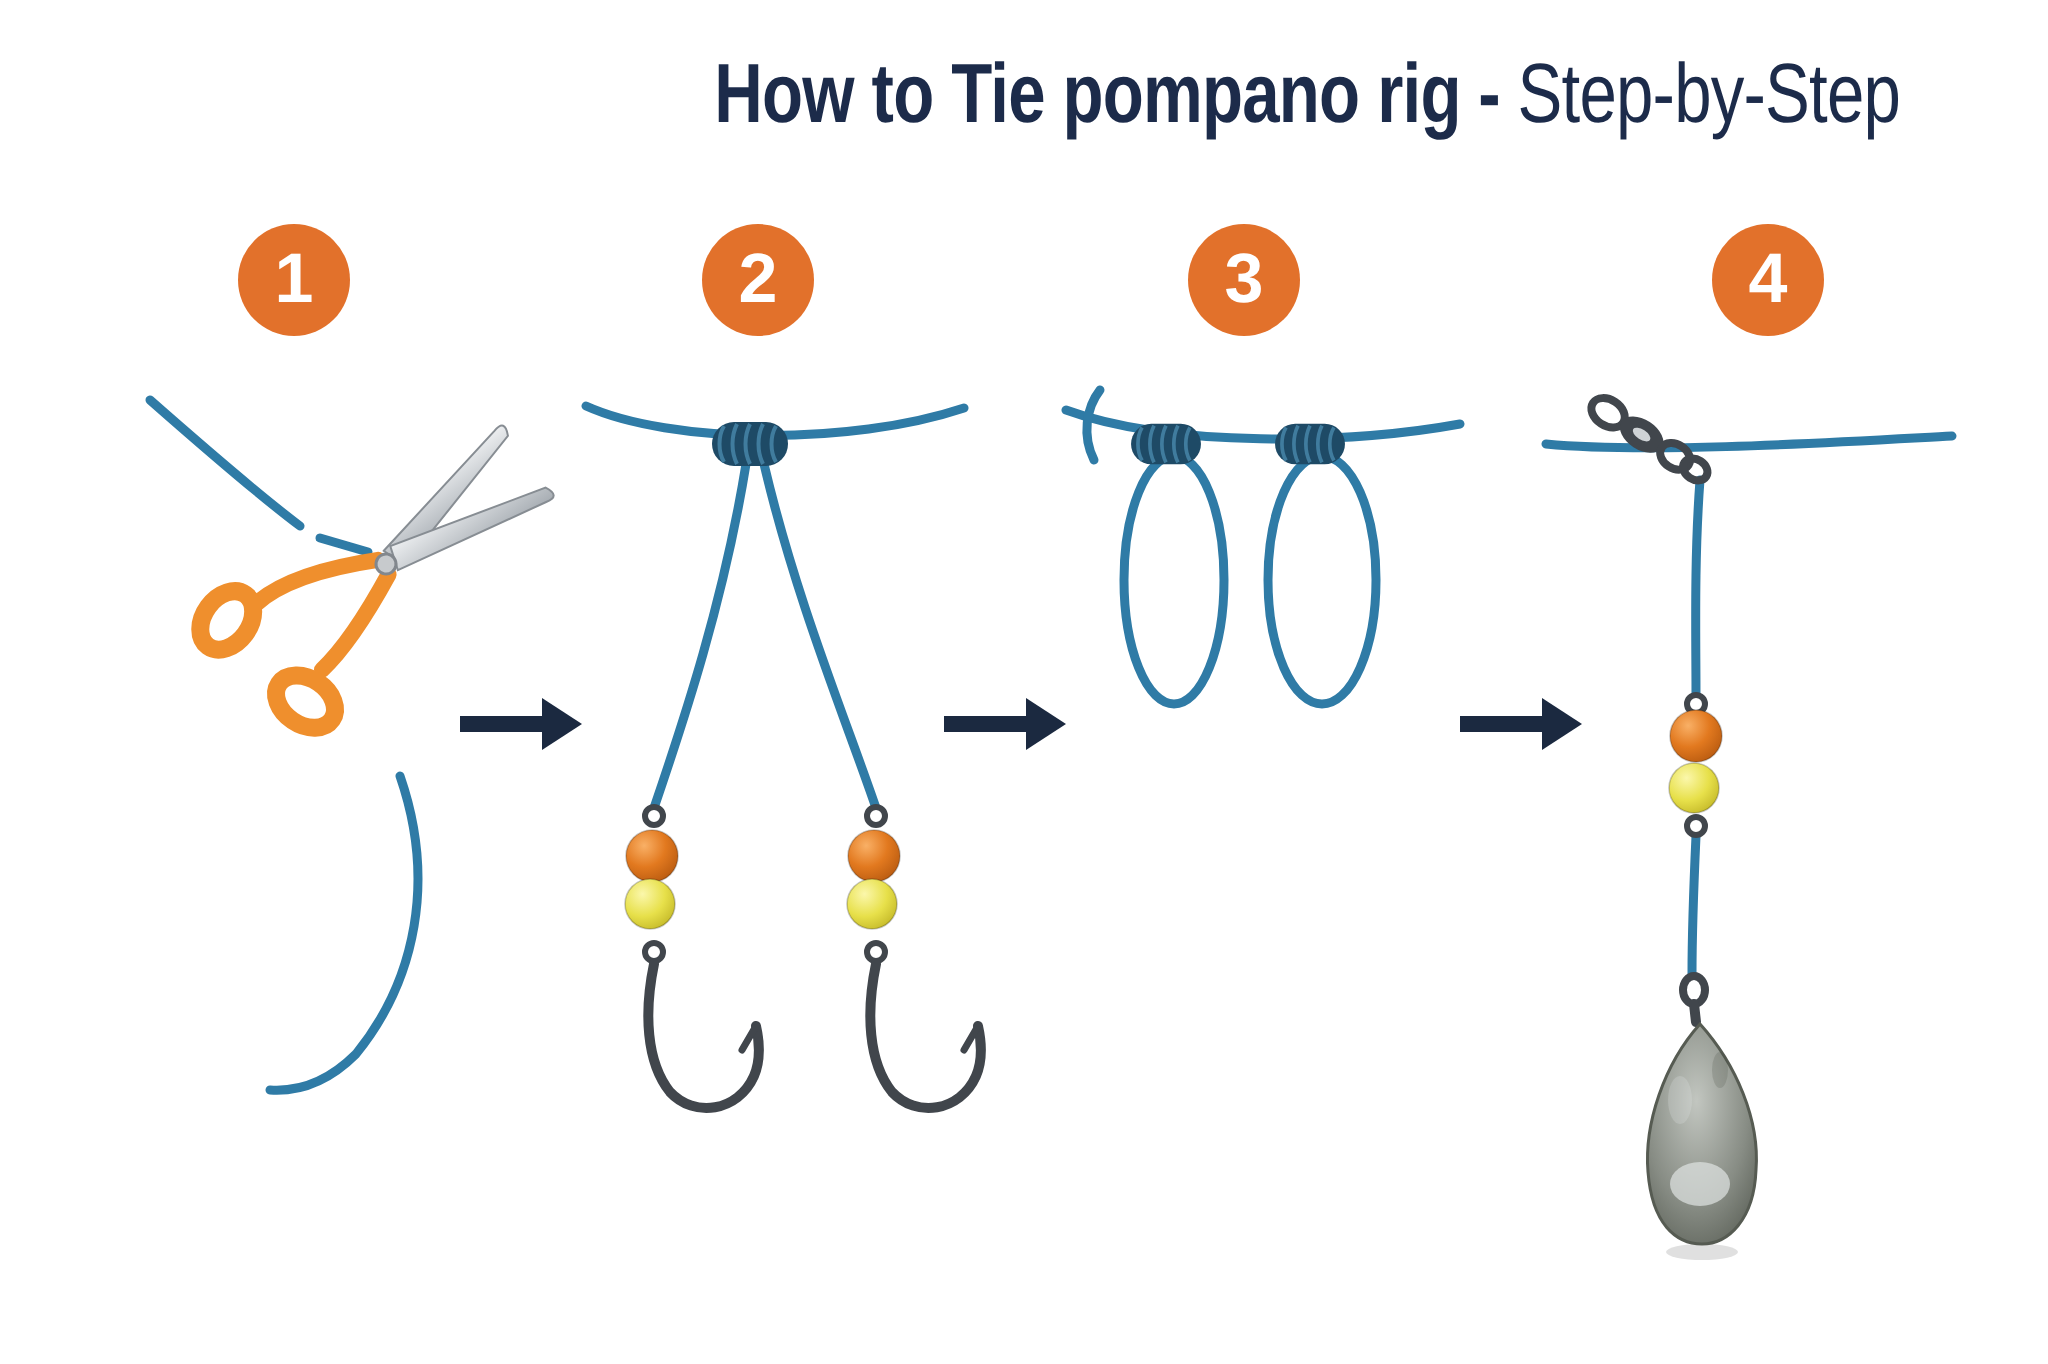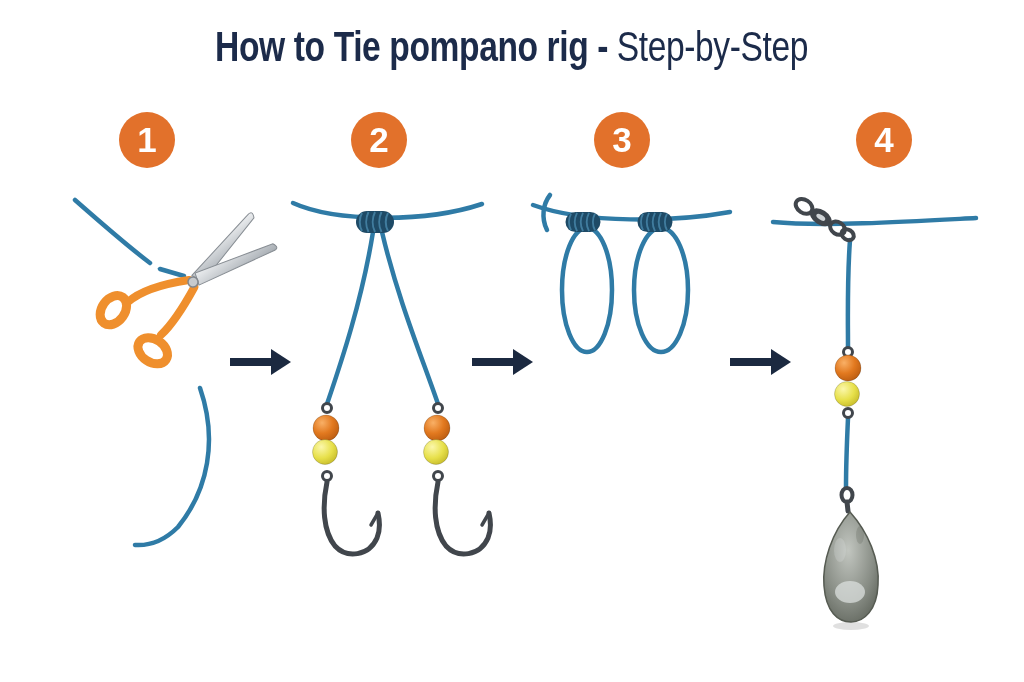--- a/index.html
+++ b/index.html
@@ -3,21 +3,21 @@
 <meta charset="utf-8">
 <style>
   html,body { margin:0; padding:0; }
   body {
     width:1024px; height:682px; position:relative; overflow:hidden;
     background: var(--background, #ffffff);
     font-family: "Liberation Sans", sans-serif;
   }
   .title {
     position:absolute; top:24px; left:0; width:1024px;
-    display:flex; justify-content:center;
+    display:flex; justify-content:flex-end;
   }
   .title-inner {
     display:flex; align-items:baseline; gap:11px;
     font-size:42px; line-height:1.1; color: var(--title_navy);
     transform: scaleX(0.80); transform-origin:center; white-space:nowrap;
     letter-spacing:-0.5px;
   }
   .t-main { font-weight:700; }
   .t-sep  { font-weight:700; }
   .t-suffix { font-weight:400; }

